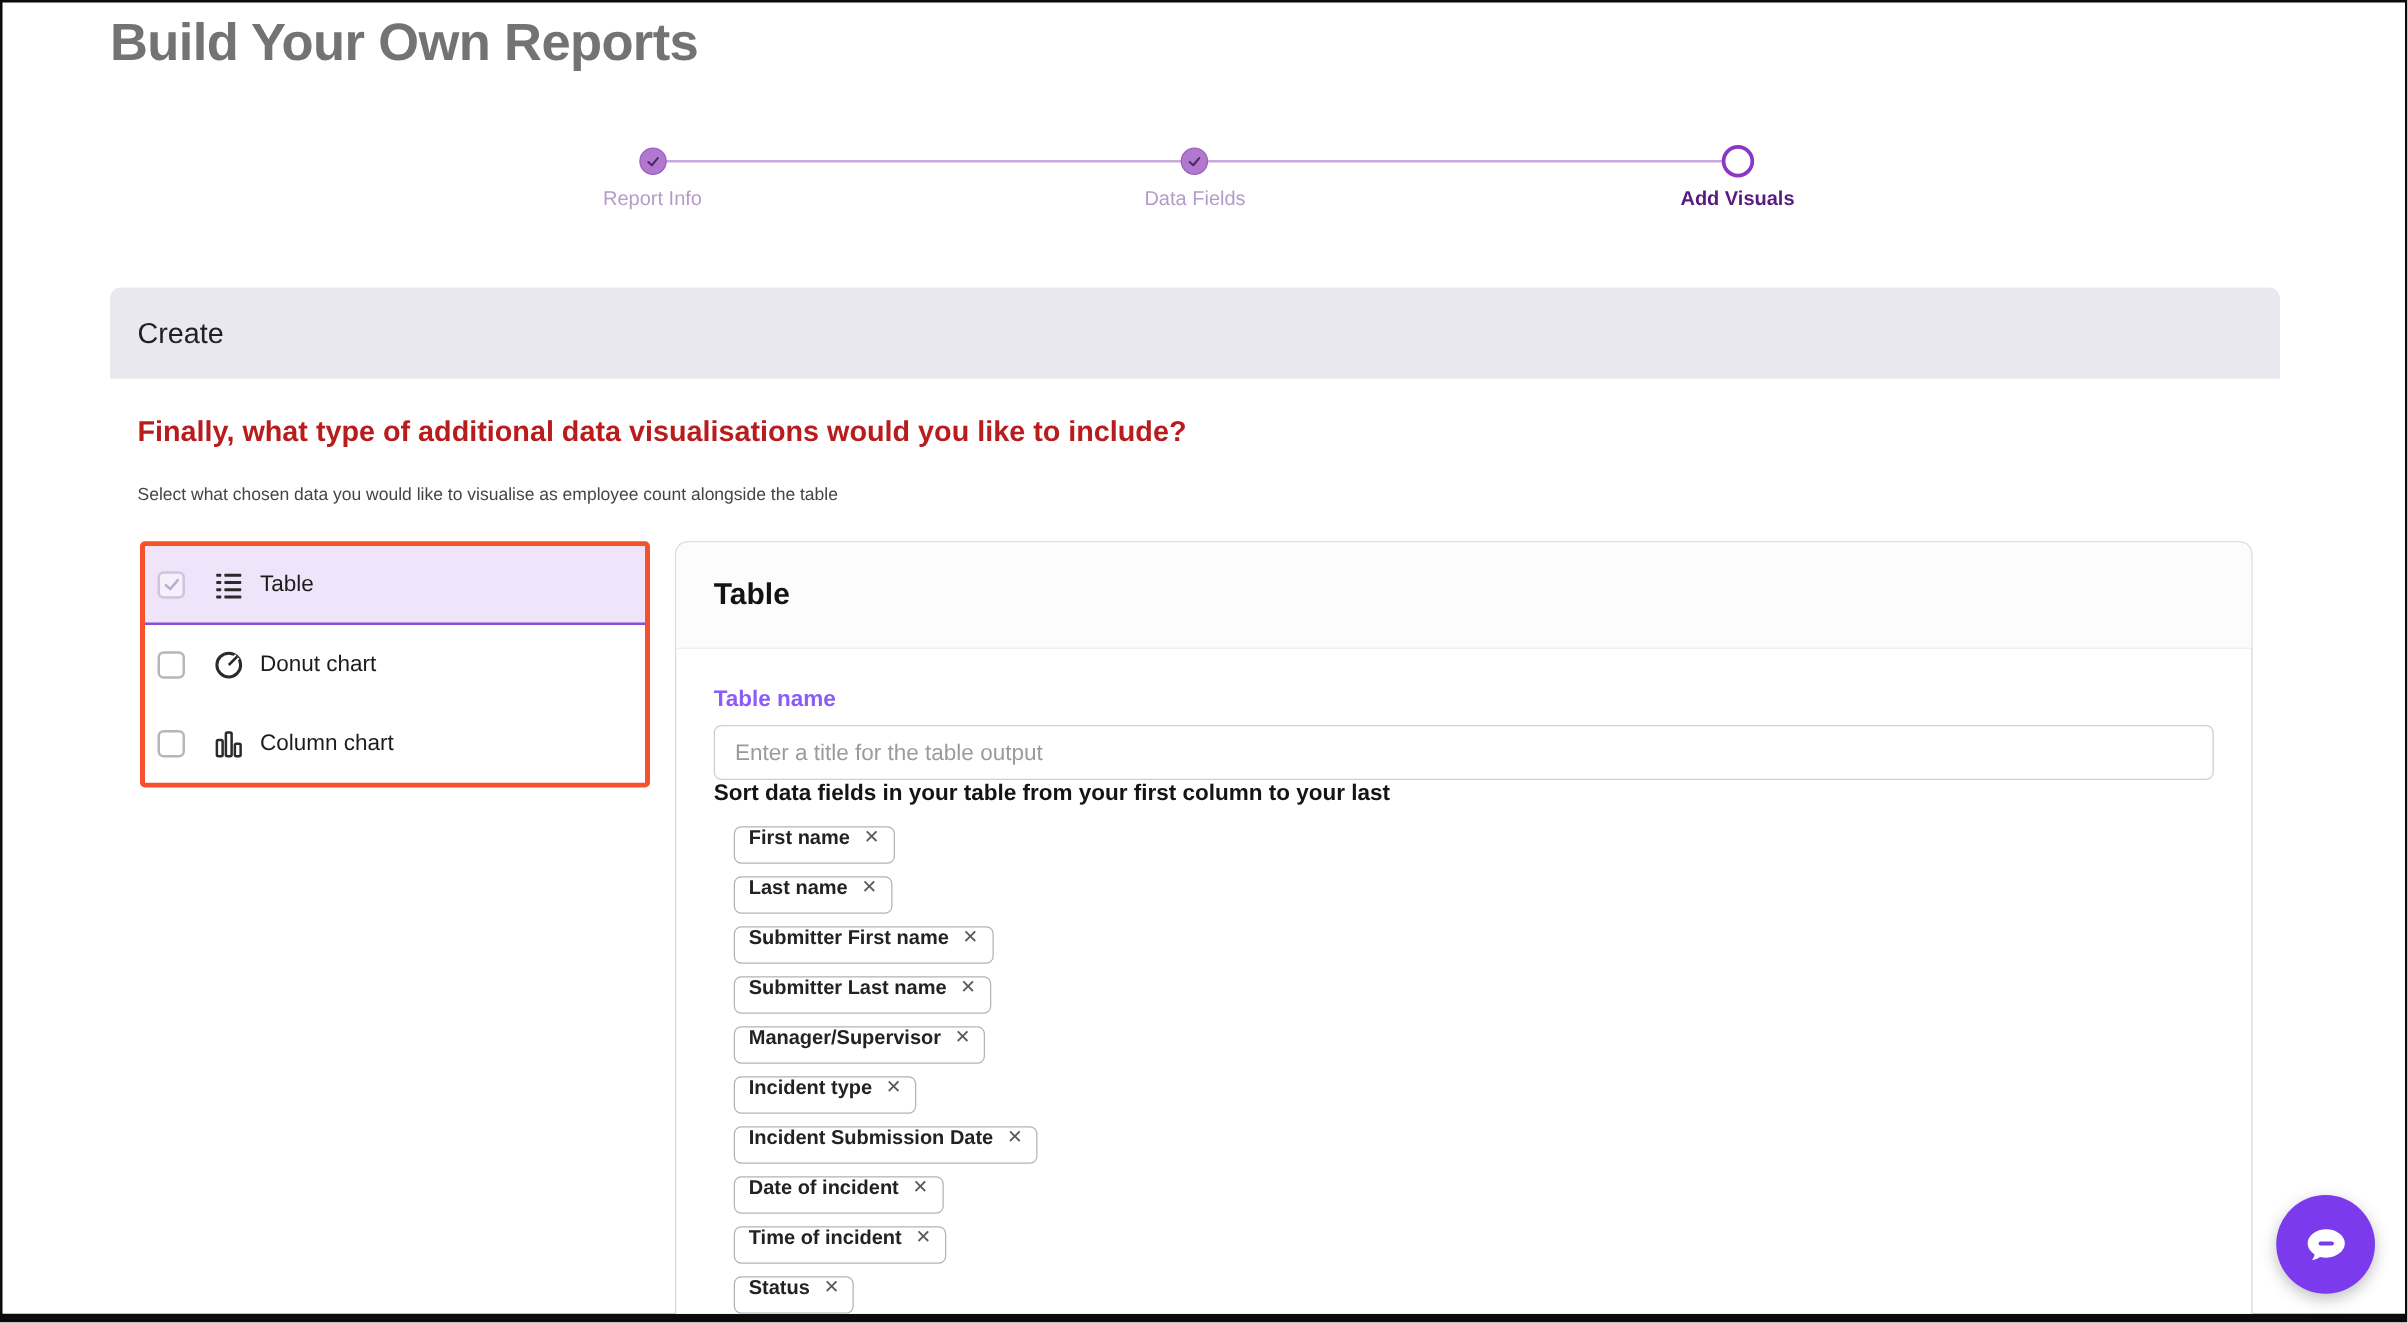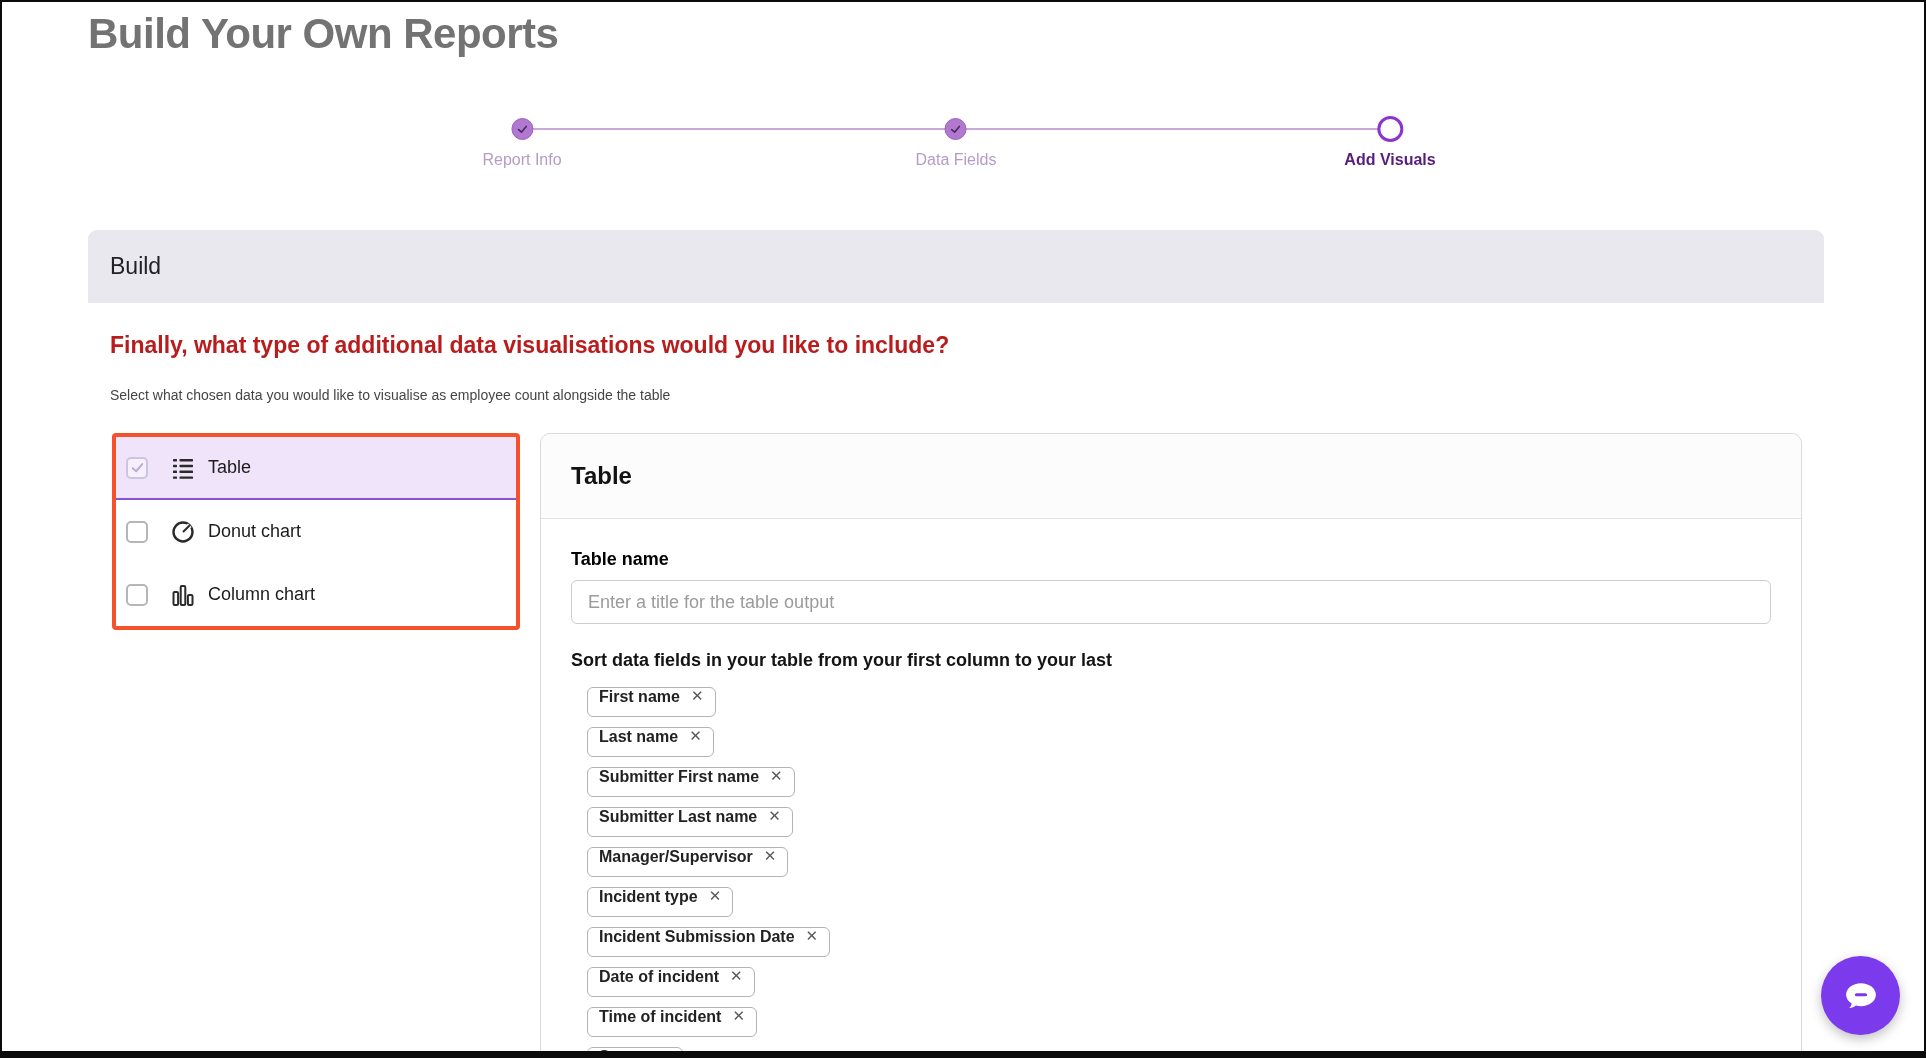--- a/index.html
+++ b/index.html
@@ -194,37 +194,36 @@
     font-size: 24px;
     font-weight: 700;
     color: #131313;
   }
   .panel-body {
     padding: 30px 30px 0 30px;
   }
   .field-label {
     font-size: 18px;
     font-weight: 700;
-    color: #000000;
+    color: #8b5cf6;
   }
   .table-name-input {
     margin-top: 10px;
     width: 100%;
     height: 44px;
     border: 1px solid #cdcdd2;
     border-radius: 6px;
     padding: 0 16px;
     font-size: 18px;
     font-family: "Liberation Sans", sans-serif;
     color: #15803d;
     outline: none;
   }
   .table-name-input::placeholder { color: #9b9b9b; }
   .sort-label {
-    margin-top: 26px;
     font-size: 18px;
     font-weight: 700;
     color: #141414;
   }
   .chips {
     margin: 16px 0 0 16px;
     display: flex;
     flex-direction: column;
     align-items: flex-start;
     gap: 10px;
@@ -302,21 +301,21 @@
 
     <div class="step step-2">
       <div class="step-circle-wrap">
         <div class="step-circle-active"></div>
       </div>
       <div class="step-label step-label-active">Add Visuals</div>
     </div>
   </div>
 
   <div class="create-bar">
-    <span>Build</span>
+    <span>Create</span>
   </div>
 
   <div class="question">Finally, what type of additional data visualisations would you like to include?</div>
   <div class="subtitle">Select what chosen data you would like to visualise as employee count alongside the table</div>
 
   <div class="options-panel">
 
     <div class="option-row selected">
       <div class="checkbox checked-disabled">
         <svg width="15" height="15" viewBox="0 0 22 22">

